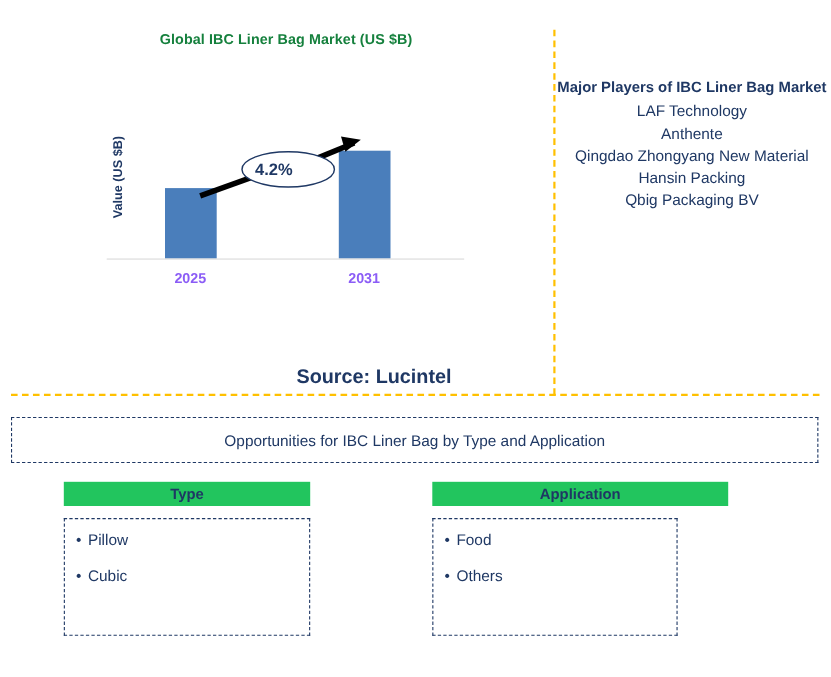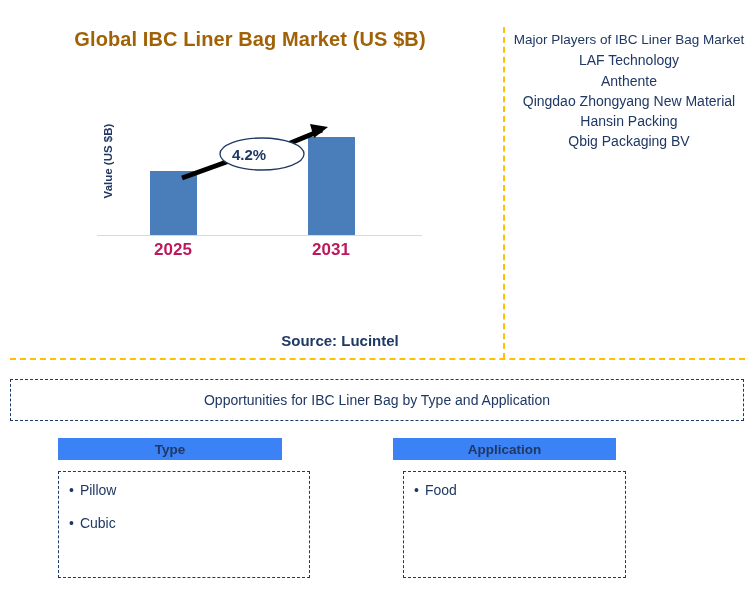--- a/index.html
+++ b/index.html
@@ -13,25 +13,25 @@
     position: relative;
     font-family: "Liberation Sans", sans-serif;
     color: #1F3864;
     overflow: hidden;
   }
 
   .abs { position: absolute; }
 
   
   #chart-title {
-    left: 0px; top: 28px; width: 500px;
-    text-align: center;
-    font-size: 20px;
-    font-weight: bold;
-    color: #a16207;
+    left: 10px; top: 28px; width: 500px;
+    text-align: center;
+    font-size: 13px;
+    font-weight: bold;
+    color: #15803d;
     letter-spacing: .1px;
   }
 
   #chart-area {
     left: 85px; top: 110px; width: 340px; height: 150px;
   }
 
   #y-axis-label {
     left: -32px; top: 45px;
     width: 110px;
@@ -55,23 +55,23 @@
   #axis-line {
     left: 12px; bottom: 24px; width: 325px; height: 1.5px;
     background: #D9D9D9;
   }
 
   .tick-label {
     position: absolute;
     bottom: 0px;
     width: 80px;
     text-align: center;
-    font-size: 17px;
-    font-weight: bold;
-    color: #be185d;
+    font-size: 13px;
+    font-weight: bold;
+    color: #8b5cf6;
   }
   #tick-2025 { left: 48px; }
   #tick-2031 { left: 206px; }
 
   #cagr-svg {
     position: absolute;
     left: 95px; top: 8px;
     width: 160px; height: 68px;
     overflow: visible;
   }
@@ -81,21 +81,21 @@
     width: 84px;
     text-align: center;
     font-size: 15px;
     font-weight: bold;
     color: #1F3864;
   }
 
   #source-text {
     left: 180px; top: 332px; width: 320px;
     text-align: center;
-    font-size: 15px;
+    font-size: 18px;
     font-weight: bold;
     color: #1F3864;
   }
 
   
   #v-divider {
     left: 503px; top: 27px;
     width: 0; height: 332px;
     border-left: 2px dashed #FFC000;
   }
@@ -106,23 +106,24 @@
   }
 
   
   #players-panel {
     left: 505px; top: 30px; width: 248px;
   }
   #players-title {
     width: 100%;
     text-align: center;
     font-size: 13.5px;
-    font-weight: normal;
+    font-weight: bold;
     line-height: 1.5;
     color: #1F3864;
+    margin-top: 40px;
   }
   .player-item {
     width: 100%;
     text-align: center;
     font-size: 14px;
     line-height: 1.45;
     color: #1F3864;
   }
 
   
@@ -137,21 +138,21 @@
   #opportunities-title {
     font-size: 14px;
     font-weight: normal;
     color: #1F3864;
   }
 
   
   .seg-header {
     position: absolute;
     height: 22px;
-    background: #3b82f6;
+    background: #22c55e;
     display: flex;
     align-items: center;
     justify-content: center;
     font-size: 13.5px;
     font-weight: bold;
     color: #1F3864;
   }
   .seg-body {
     position: absolute;
     border: 1.5px dashed #1F3864;
@@ -161,23 +162,23 @@
   .seg-item {
     font-size: 14px;
     color: #1F3864;
     line-height: 1.2;
     margin-bottom: 16px;
     white-space: nowrap;
   }
   .seg-item .bullet { margin-right: 6px; }
 
   #type-header { left: 58px; top: 438px; width: 224px; }
-  #type-body   { left: 58px; top: 471px; width: 252px; height: 107px; }
-  #app-header  { left: 393px; top: 438px; width: 223px; }
-  #app-body    { left: 403px; top: 471px; width: 223px; height: 107px; }
+  #type-body   { left: 58px; top: 471px; width: 224px; height: 107px; }
+  #app-header  { left: 393px; top: 438px; width: 269px; }
+  #app-body    { left: 393px; top: 471px; width: 223px; height: 107px; }
 </style>
 </head>
 <body>
 
 <div class="abs" id="chart-title">Global IBC Liner Bag Market (US $B)</div>
 
 <div class="abs" id="chart-area">
   <div class="abs" id="y-axis-label">Value (US $B)</div>
 
   <div class="bar" id="bar-2025"></div>
@@ -224,13 +225,16 @@
   <div class="seg-item">
     <span class="bullet">•</span><span>Cubic</span>
   </div>
 </div>
 
 <div class="seg-header" id="app-header">Application</div>
 <div class="seg-body" id="app-body">
   <div class="seg-item">
     <span class="bullet">•</span><span>Food</span>
   </div>
+  <div class="seg-item">
+    <span class="bullet">•</span><span>Others</span>
+  </div>
 </div>
 
 </body></html>

